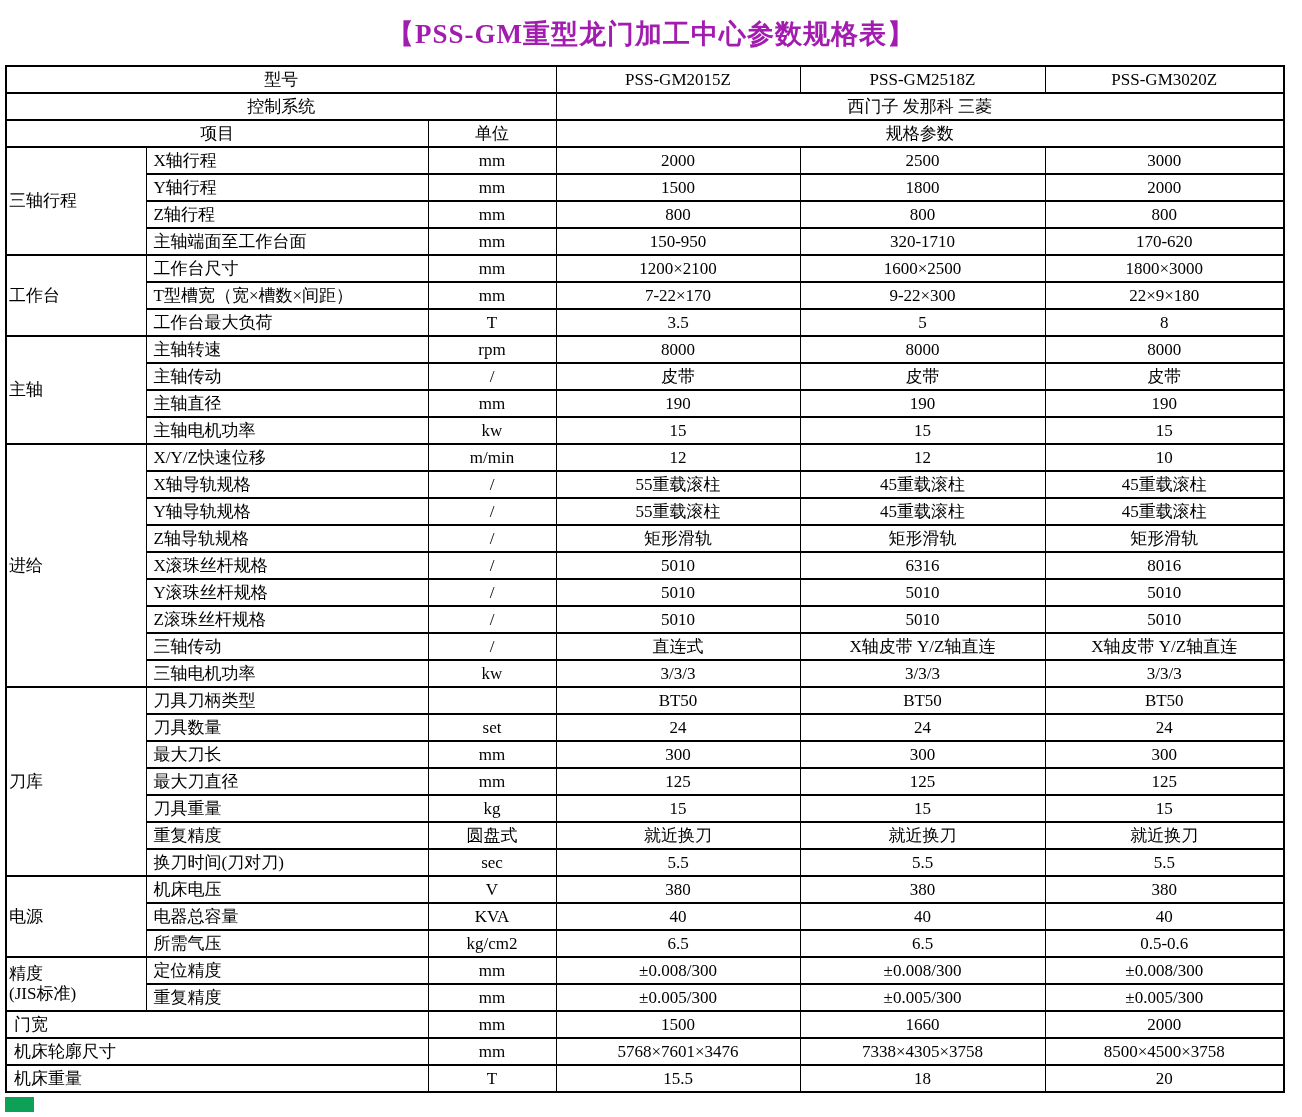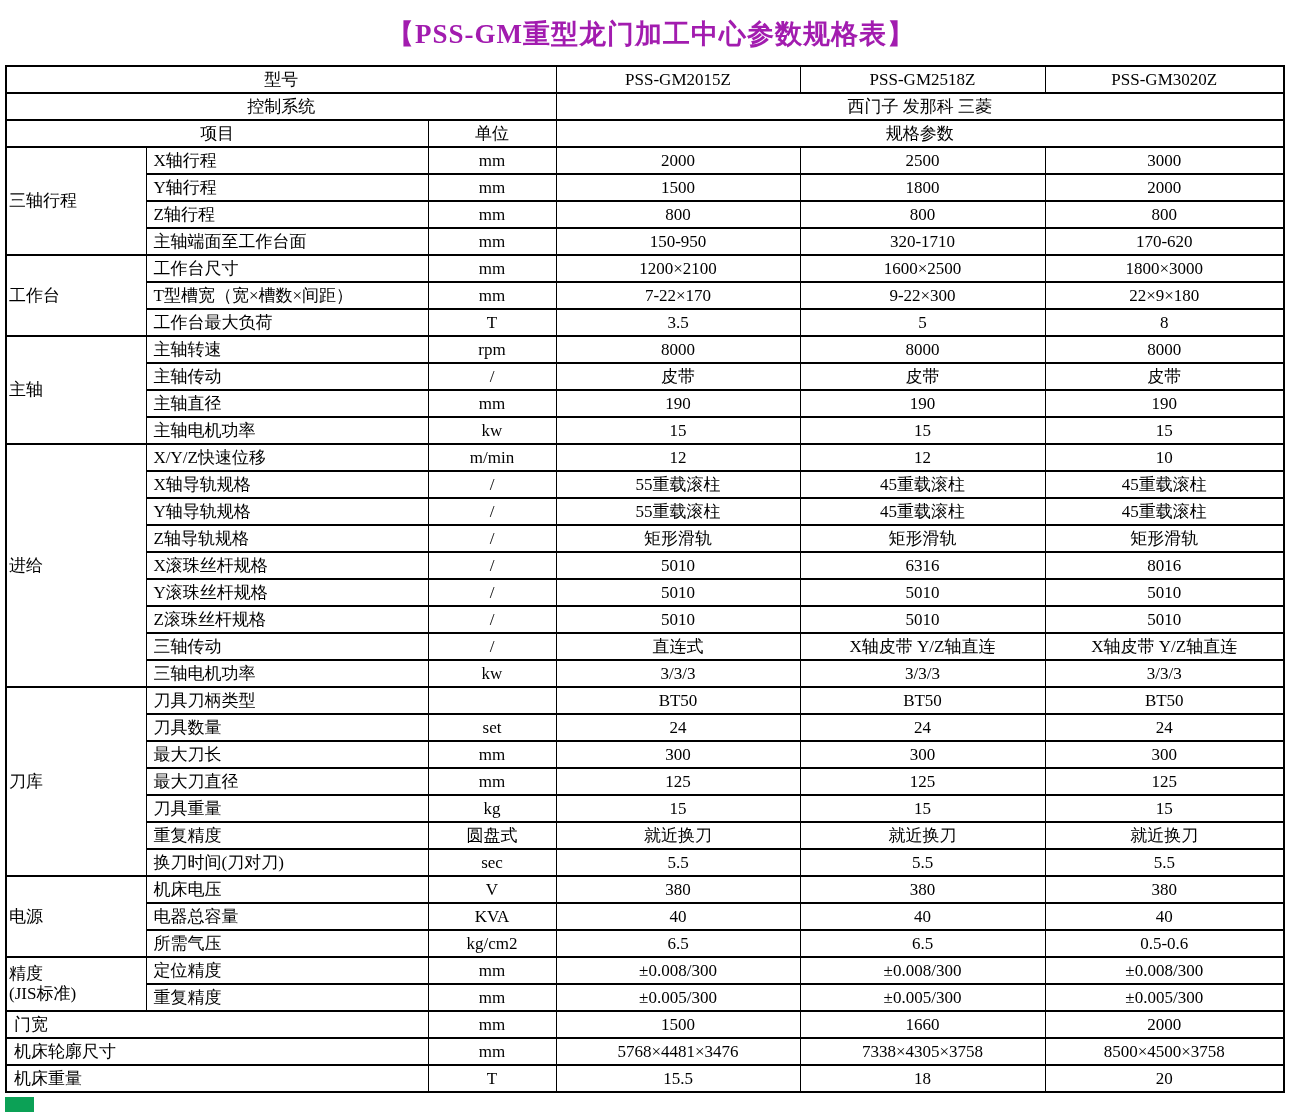--- a/index.html
+++ b/index.html
@@ -325,21 +325,21 @@
         <tr class="group-start">
           <td class="item" colspan="2">门宽</td>
           <td class="center unit">mm</td>
           <td class="center val">1500</td>
           <td class="center val">1660</td>
           <td class="center val">2000</td>
         </tr>
         <tr class="group-start">
           <td class="item" colspan="2">机床轮廓尺寸</td>
           <td class="center unit">mm</td>
-          <td class="center val">5768×4481×3476</td>
+          <td class="center val">5768×7601×3476</td>
           <td class="center val">7338×4305×3758</td>
           <td class="center val">8500×4500×3758</td>
         </tr>
         <tr class="group-start">
           <td class="item" colspan="2">机床重量</td>
           <td class="center unit">T</td>
           <td class="center val">15.5</td>
           <td class="center val">18</td>
           <td class="center val">20</td>
         </tr>

